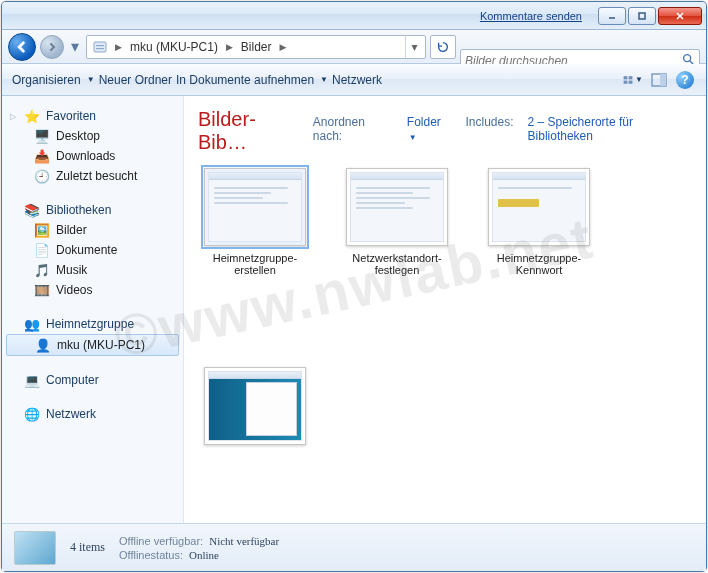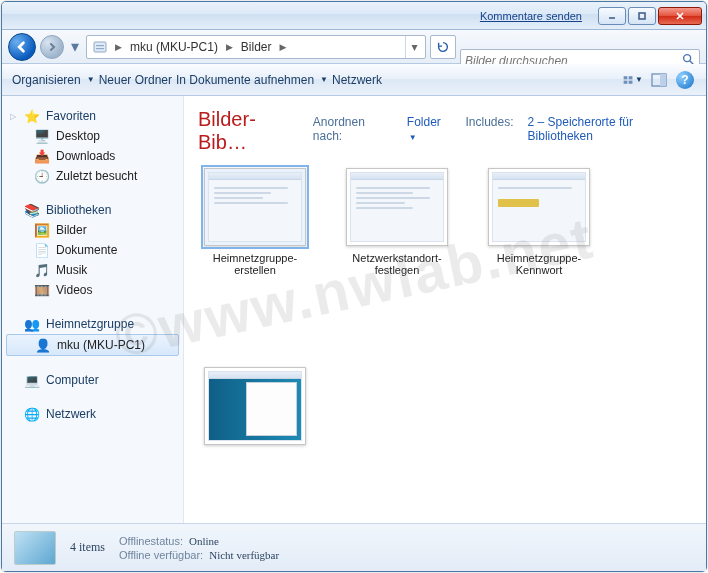--- a/index.html
+++ b/index.html
@@ -361,24 +361,24 @@
     </div>
   </div>
 
   <div class="statusbar">
     <div class="status-thumb"></div>
     <div class="status-cols">
       <div class="status-val" style="font-size:12px">4 items</div>
     </div>
     <div class="status-cols">
       <div class="status-row">
+          <span class="status-label">Offline verfügbar:</span>
+          <span class="status-val">Nicht verfügbar</span>
+        </div>
+      <div class="status-row">
           <span class="status-label">Offlinestatus:</span>
           <span class="status-val">Online</span>
         </div>
-      <div class="status-row">
-          <span class="status-label">Offline verfügbar:</span>
-          <span class="status-val">Nicht verfügbar</span>
-        </div>
     </div>
   </div>
 
   <div class="watermark">©www.nwlab.net</div>
 </div>
 
 </body></html>

